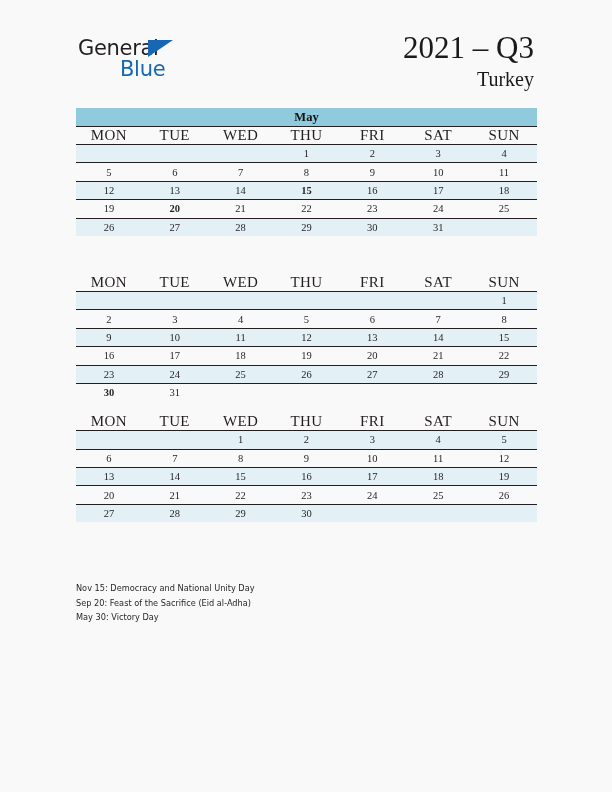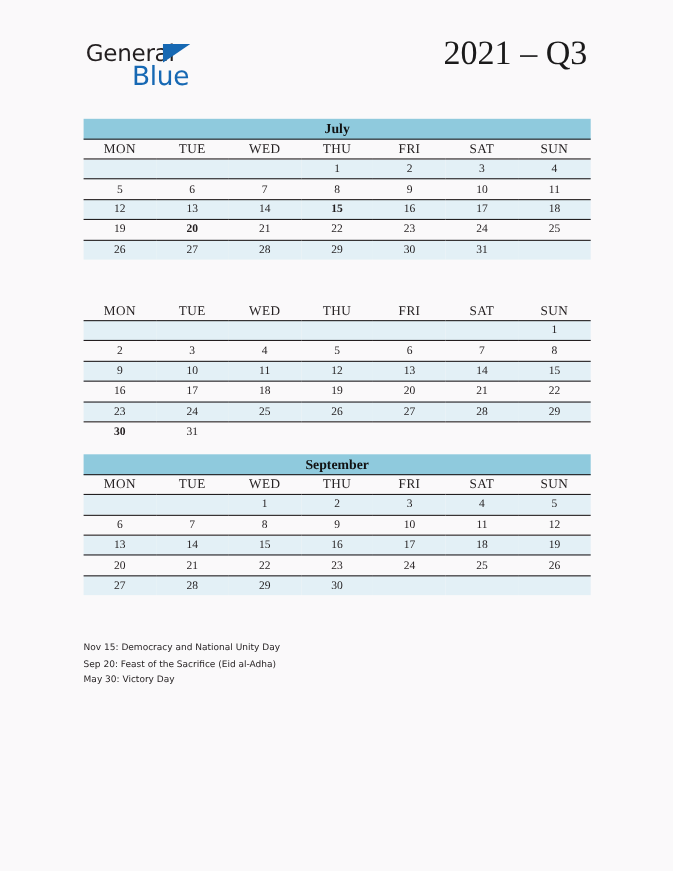--- a/index.html
+++ b/index.html
@@ -44,21 +44,21 @@
     left: 70px;
     top: 4px;
     width: 25px;
     height: 17px;
   }
   .logo-blue {
     position: absolute;
     left: 42px;
     top: 21px;
     font-family: "DejaVu Sans", sans-serif;
-    font-size: 24px;
+    font-size: 21px;
     letter-spacing: -0.3px;
     color: #1668b3;
     line-height: 24px;
   }
   .title-block {
     position: absolute;
     right: 78px;
     top: 32px;
     text-align: right;
   }
@@ -111,21 +111,21 @@
     text-align: center;
     font-family: "Liberation Serif", serif;
     font-size: 10.5px;
     color: #231f20;
     height: 17.4px;
     padding: 0;
     border: 0;
   }
   table.month-grid th {
     font-weight: normal;
-    font-size: 12px;
+    font-size: 15px;
     letter-spacing: 0.4px;
     height: 17px;
     border-bottom: 1.6px solid #231f20;
   }
   table.month-grid tr.week td {
     border-bottom: 0.9px solid #231f20;
   }
   table.month-grid tr.week.shaded td {
     background: #e3f0f6;
   }
@@ -165,28 +165,29 @@
     <span class="logo-triangle">
       <svg width="25" height="17" viewBox="0 0 25 17" xmlns="http://www.w3.org/2000/svg">
         <polygon points="0,0 25,0 0,17" fill="#1668b3"></polygon>
       </svg>
     </span>
     <span class="logo-blue">Blue</span>
   </div>
 
   <div class="title-block">
     <div class="title-year">2021 – Q3</div>
+    <div class="title-country">Turkey</div>
   </div>
 
 </div>
 
 <div class="months">
   <div id="months-root">
       <div class="month">
-        <div class="month-title">July</div>
+        <div class="month-title">May</div>
         <table class="month-grid">
           <thead>
             <tr>
               <th>MON</th>
               <th>TUE</th>
               <th>WED</th>
               <th>THU</th>
               <th>FRI</th>
               <th>SAT</th>
               <th>SUN</th>
@@ -308,21 +309,20 @@
               <td></td>
               <td></td>
               <td></td>
               <td></td>
             </tr>
           </tbody>
         </table>
       </div>
       <div class="month-spacer" style="height: 12px;"></div>
       <div class="month">
-        <div class="month-title">September</div>
         <table class="month-grid">
           <thead>
             <tr>
               <th>MON</th>
               <th>TUE</th>
               <th>WED</th>
               <th>THU</th>
               <th>FRI</th>
               <th>SAT</th>
               <th>SUN</th>

